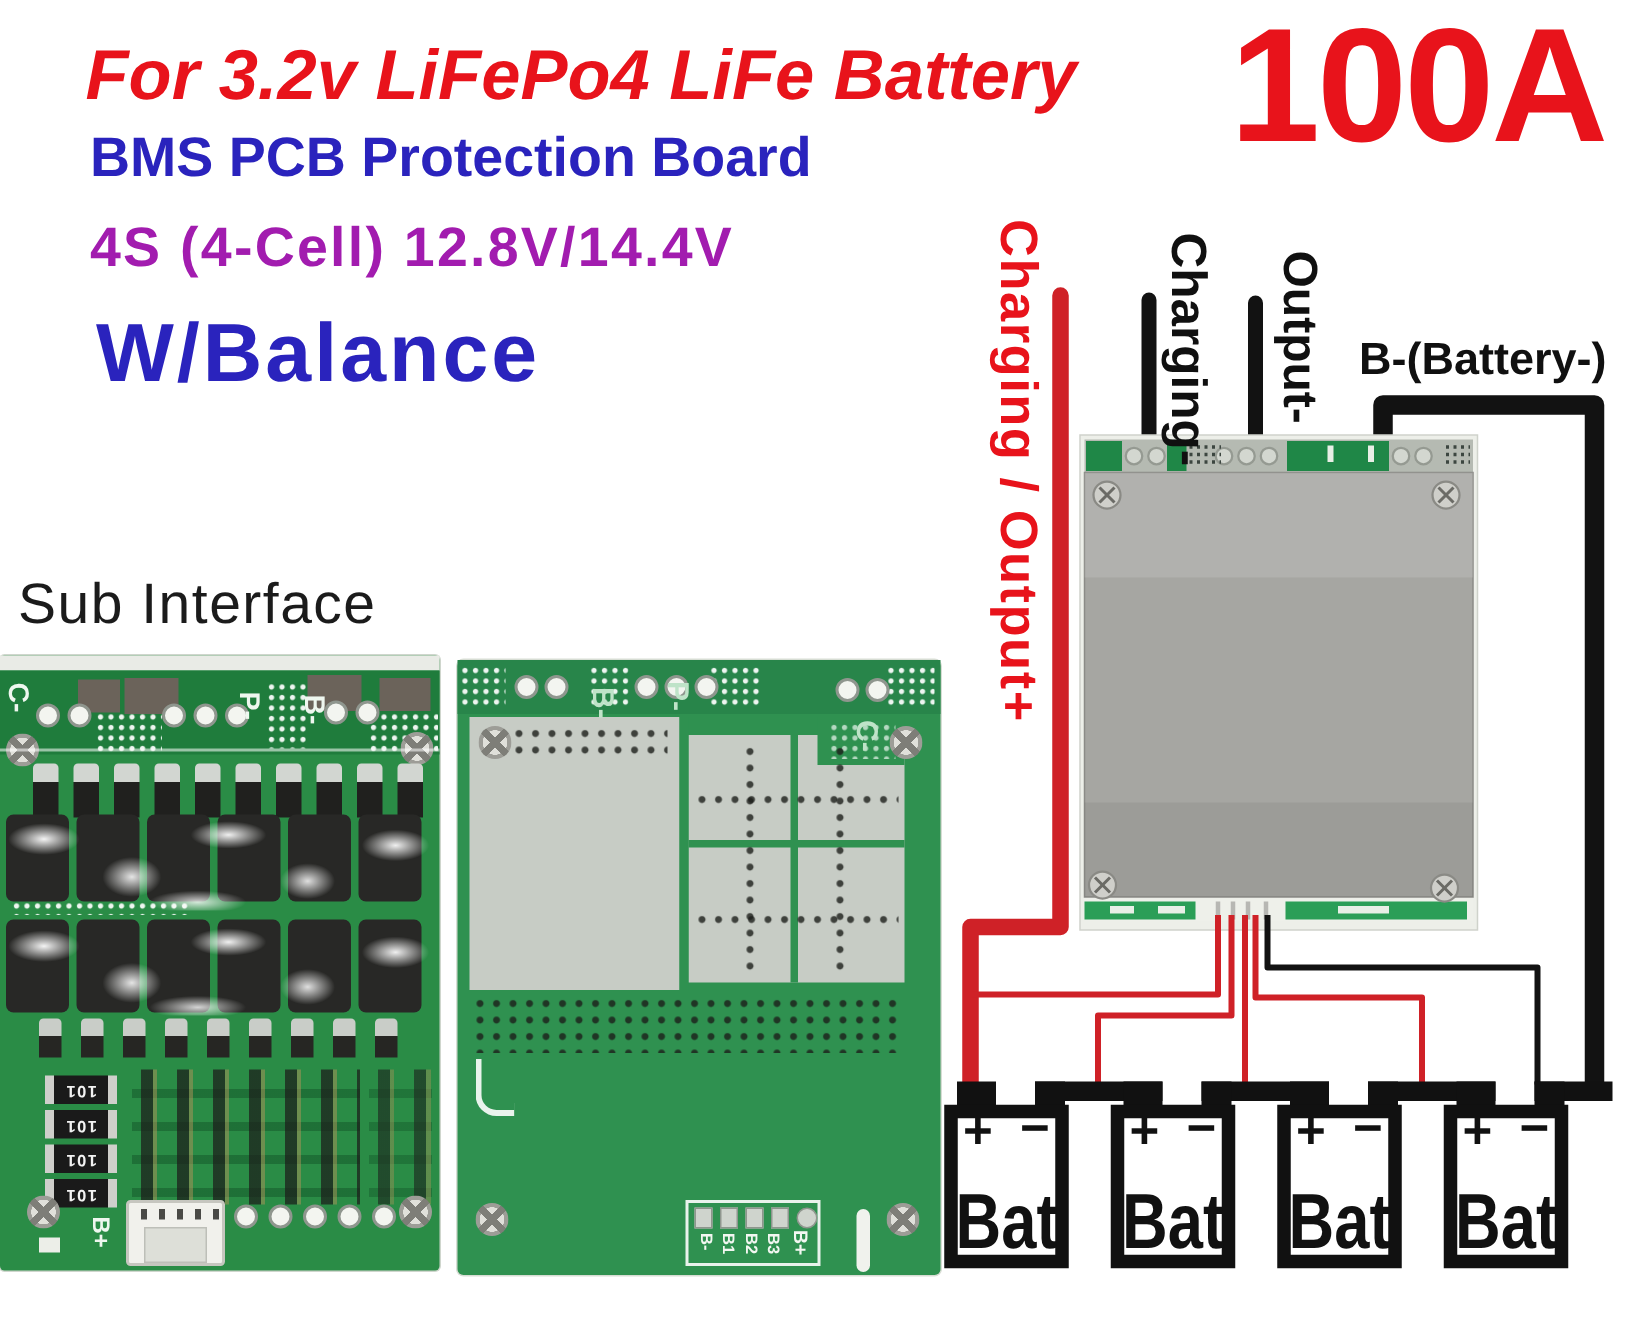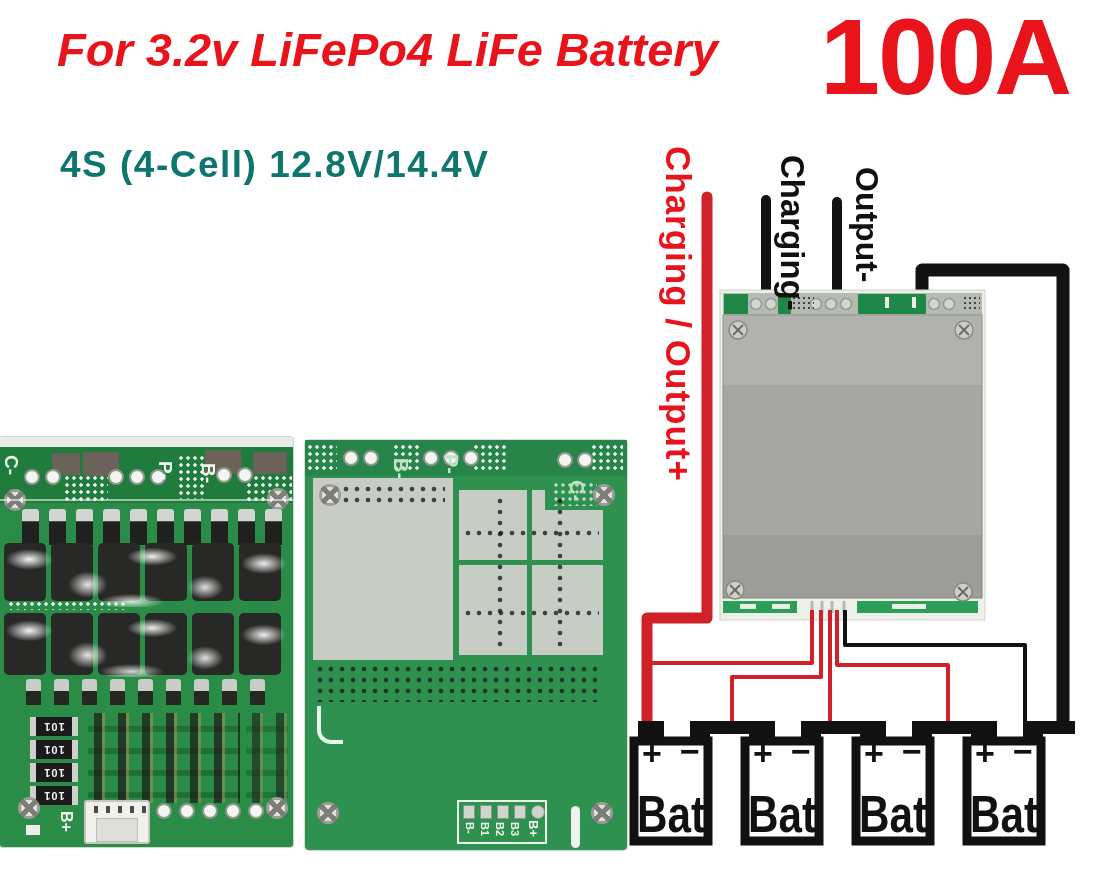--- a/index.html
+++ b/index.html
@@ -3,21 +3,21 @@
 <meta charset="utf-8">
 <style>
   html,body{margin:0;padding:0;background:#ffffff;}
   .stage{position:relative;width:1100px;height:878px;background:#ffffff;overflow:hidden;
          font-family:"Liberation Sans",sans-serif;}
   .abs{position:absolute;}
 
   
   .t1{left:57px;top:22px;font-size:47px;font-weight:bold;color:#e8131b;white-space:nowrap;font-style:italic;}
   .t2{left:60px;top:84px;font-size:37px;font-weight:bold;color:#2a23bd;white-space:nowrap;}
-  .t3{left:60px;top:144px;font-size:37px;font-weight:bold;color:#0f766e;letter-spacing:1.5px;white-space:nowrap;}
+  .t3{left:60px;top:144px;font-size:37px;font-weight:bold;color:#a21caf;letter-spacing:1.5px;white-space:nowrap;}
   .t4{left:64px;top:203px;font-size:55px;font-weight:bold;color:#2a23bd;letter-spacing:2px;white-space:nowrap;}
   .amp{left:820px;top:-6px;font-size:108px;font-weight:bold;color:#e8131b;letter-spacing:-2px;white-space:nowrap;}
   .subif{left:12px;top:382px;font-size:38px;font-weight:400;color:#1b1b1b;letter-spacing:1px;white-space:nowrap;}
 
   
   .vlab{position:absolute;writing-mode:vertical-rl;font-weight:bold;color:#101010;
         white-space:nowrap;line-height:1;}
   .vlab.red{color:#e8131b;font-size:35px;letter-spacing:1px;}
   .vlab.chg{font-size:33px;}
   .vlab.out{font-size:32px;}
@@ -67,22 +67,25 @@
 
   
   .svgtxt{font-family:"Liberation Sans",sans-serif;font-weight:bold;fill:#111111;}
 </style>
 </head>
 <body>
 
 <div class="stage">
 
   <div class="abs t1">For 3.2v LiFePo4 LiFe Battery</div>
+  <div class="abs t2">BMS PCB Protection Board</div>
   <div class="abs t3">4S (4-Cell) 12.8V/14.4V</div>
+  <div class="abs t4">W/Balance</div>
   <div class="abs amp">100A</div>
+  <div class="abs subif">Sub Interface</div>
 
   <div class="abs pcbf">
     <div class="abs" style="left:0;top:0;width:293px;height:10px;background:#e9ebe6;"></div>
 
     <div class="abs" style="left:0;top:10px;width:293px;height:56px;background:#1f7c3c;">
       <div class="abs" style="left:52px;top:6px;width:28px;height:22px;background:#6b635a;"></div>
       <div class="abs" style="left:83px;top:5px;width:36px;height:24px;background:#6b635a;"></div>
       <div class="abs" style="left:205px;top:3px;width:36px;height:24px;background:#6b635a;"></div>
       <div class="abs" style="left:253px;top:5px;width:34px;height:22px;background:#6b635a;"></div>
       <div class="abs dots" style="left:64px;top:28px;width:44px;height:26px;"></div>
@@ -371,14 +374,15 @@
         <text class="svgtxt" x="22" y="625" font-size="34" text-anchor="middle">+</text>
         <text class="svgtxt" x="60" y="623" font-size="34" text-anchor="middle">−</text>
         <text class="svgtxt" x="7" y="692" font-size="52" textLength="68" lengthAdjust="spacingAndGlyphs">Bat</text>
       </g>
     </g>
   </svg>
 
   <div class="vlab red" style="left:661px;top:146px;">Charging / Output+</div>
   <div class="vlab chg" style="left:776px;top:155px;">Charging-</div>
   <div class="vlab out" style="left:851px;top:167px;">Output-</div>
+  <div class="hlab" style="left:906px;top:223px;">B-(Battery-)</div>
 
 </div>
 
 </body></html>

